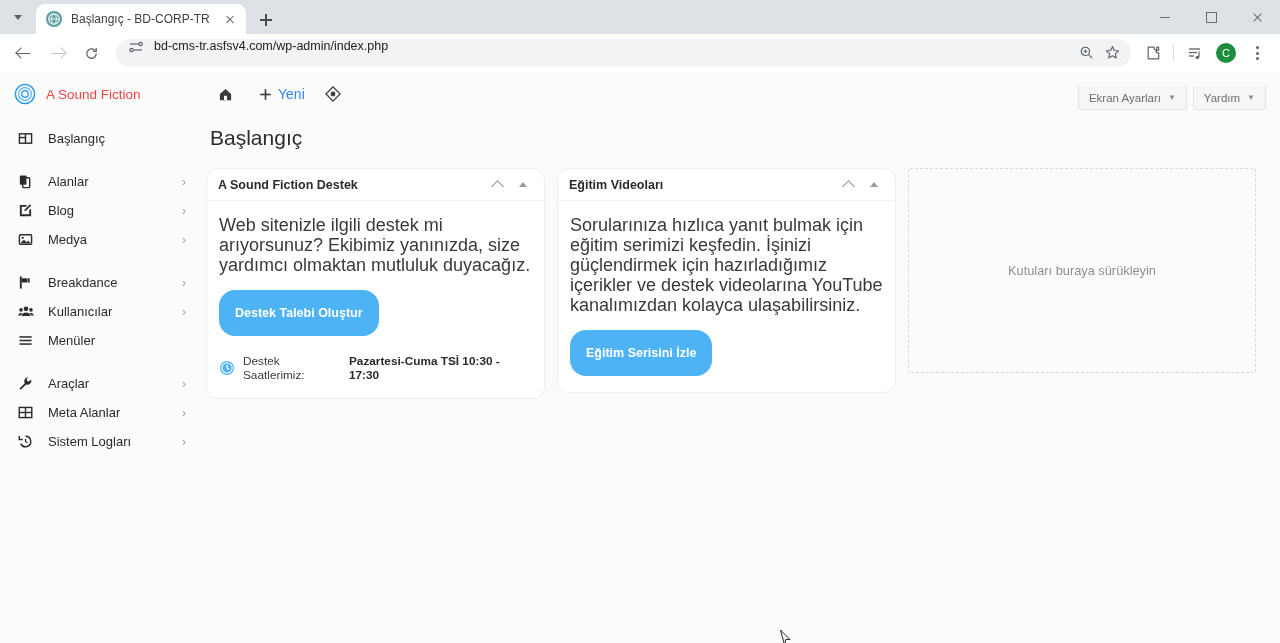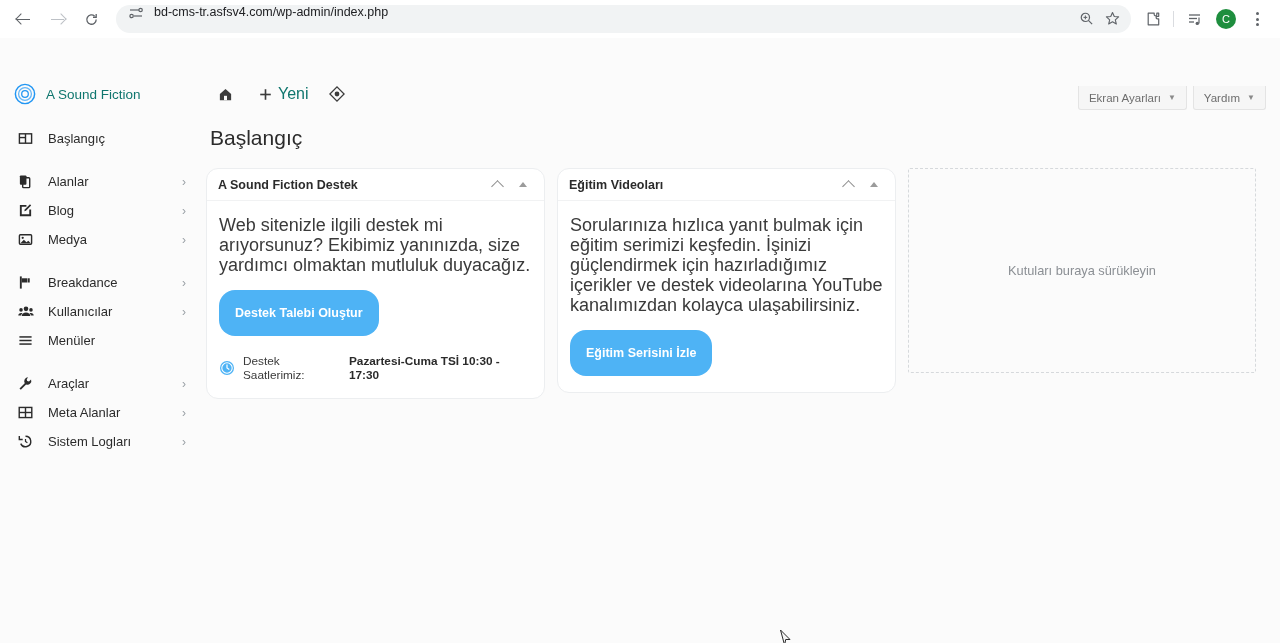--- a/index.html
+++ b/index.html
@@ -80,22 +80,22 @@
 
   
   .page { position:absolute; left:0; top:72px; width:1280px; height:571px; background:#fbfbfb; }
 
   .adminbar {
     height:44px; display:flex; align-items:center; padding-left:14px;
     background:#fbfbfb;
   }
   .brand { display:flex; align-items:center; width:196px; flex:none; }
   .brand-logo { width:22px;height:22px;flex:none;margin-right:10px; }
-  .brand-name { font-size:13.5px;color:#0f766e; }
-  .ab-item { display:flex;align-items:center;height:30px;padding:0 8px;margin-right:4px;color:#0f766e;font-size:16px; }
+  .brand-name { font-size:13.5px;color:#ef4444; }
+  .ab-item { display:flex;align-items:center;height:30px;padding:0 8px;margin-right:4px;color:#3b82f6;font-size:14px; }
   .ab-item .ico { margin-right:6px; display:flex; }
 
   .body-wrap { display:flex; }
   .sidebar { width:196px; flex:none; padding-top:8px; }
   .menu-group { margin-bottom:14px; }
   .menu-item {
     height:29px; display:flex; align-items:center;
     padding: 0 10px 0 18px; color:#2b2b2b; font-size:13px;
   }
   .menu-item .mi-ico { width:20px;height:18px;flex:none;margin-right:10px;display:flex;align-items:center;justify-content:flex-start; }
@@ -144,20 +144,42 @@
   }
   .dz-label { font-size:12.8px; color:#8b8f94; }
 
   .cursor { position:absolute; left:779px; top:557px; width:13px; height:18px; pointer-events:none; }
 </style>
 </head>
 <body>
 
 <div class="browser">
 
+  <div class="tabstrip">
+    <div class="tabstrip-left">
+      <span class="chev-down"></span>
+    </div>
+    <div class="tab">
+      <span class="tab-favicon">
+        <svg width="12" height="12" viewBox="0 0 16 16">
+            <circle cx="8" cy="8" r="7" fill="none" stroke="#fff" stroke-width="1.4"></circle>
+            <ellipse cx="8" cy="8" rx="3" ry="7" fill="none" stroke="#fff" stroke-width="1.2"></ellipse>
+            <line x1="1" y1="8" x2="15" y2="8" stroke="#fff" stroke-width="1.2"></line>
+          </svg>
+      </span>
+      <span class="tab-title">Başlangıç - BD-CORP-TR</span>
+      <span class="tab-close"></span>
+    </div>
+    <div class="newtab"></div>
+    <div class="wincontrols">
+      <div class="wc wc-min"></div>
+      <div class="wc wc-max"></div>
+      <div class="wc wc-close"></div>
+    </div>
+  </div>
 
   <div class="toolbar">
     <div class="nav-btn">
       <span class="arrow-l"></span>
     </div>
     <div class="nav-btn">
       <span class="arrow-r"></span>
     </div>
     <div class="nav-btn">
       <svg class="reload" viewBox="0 0 16 16">

